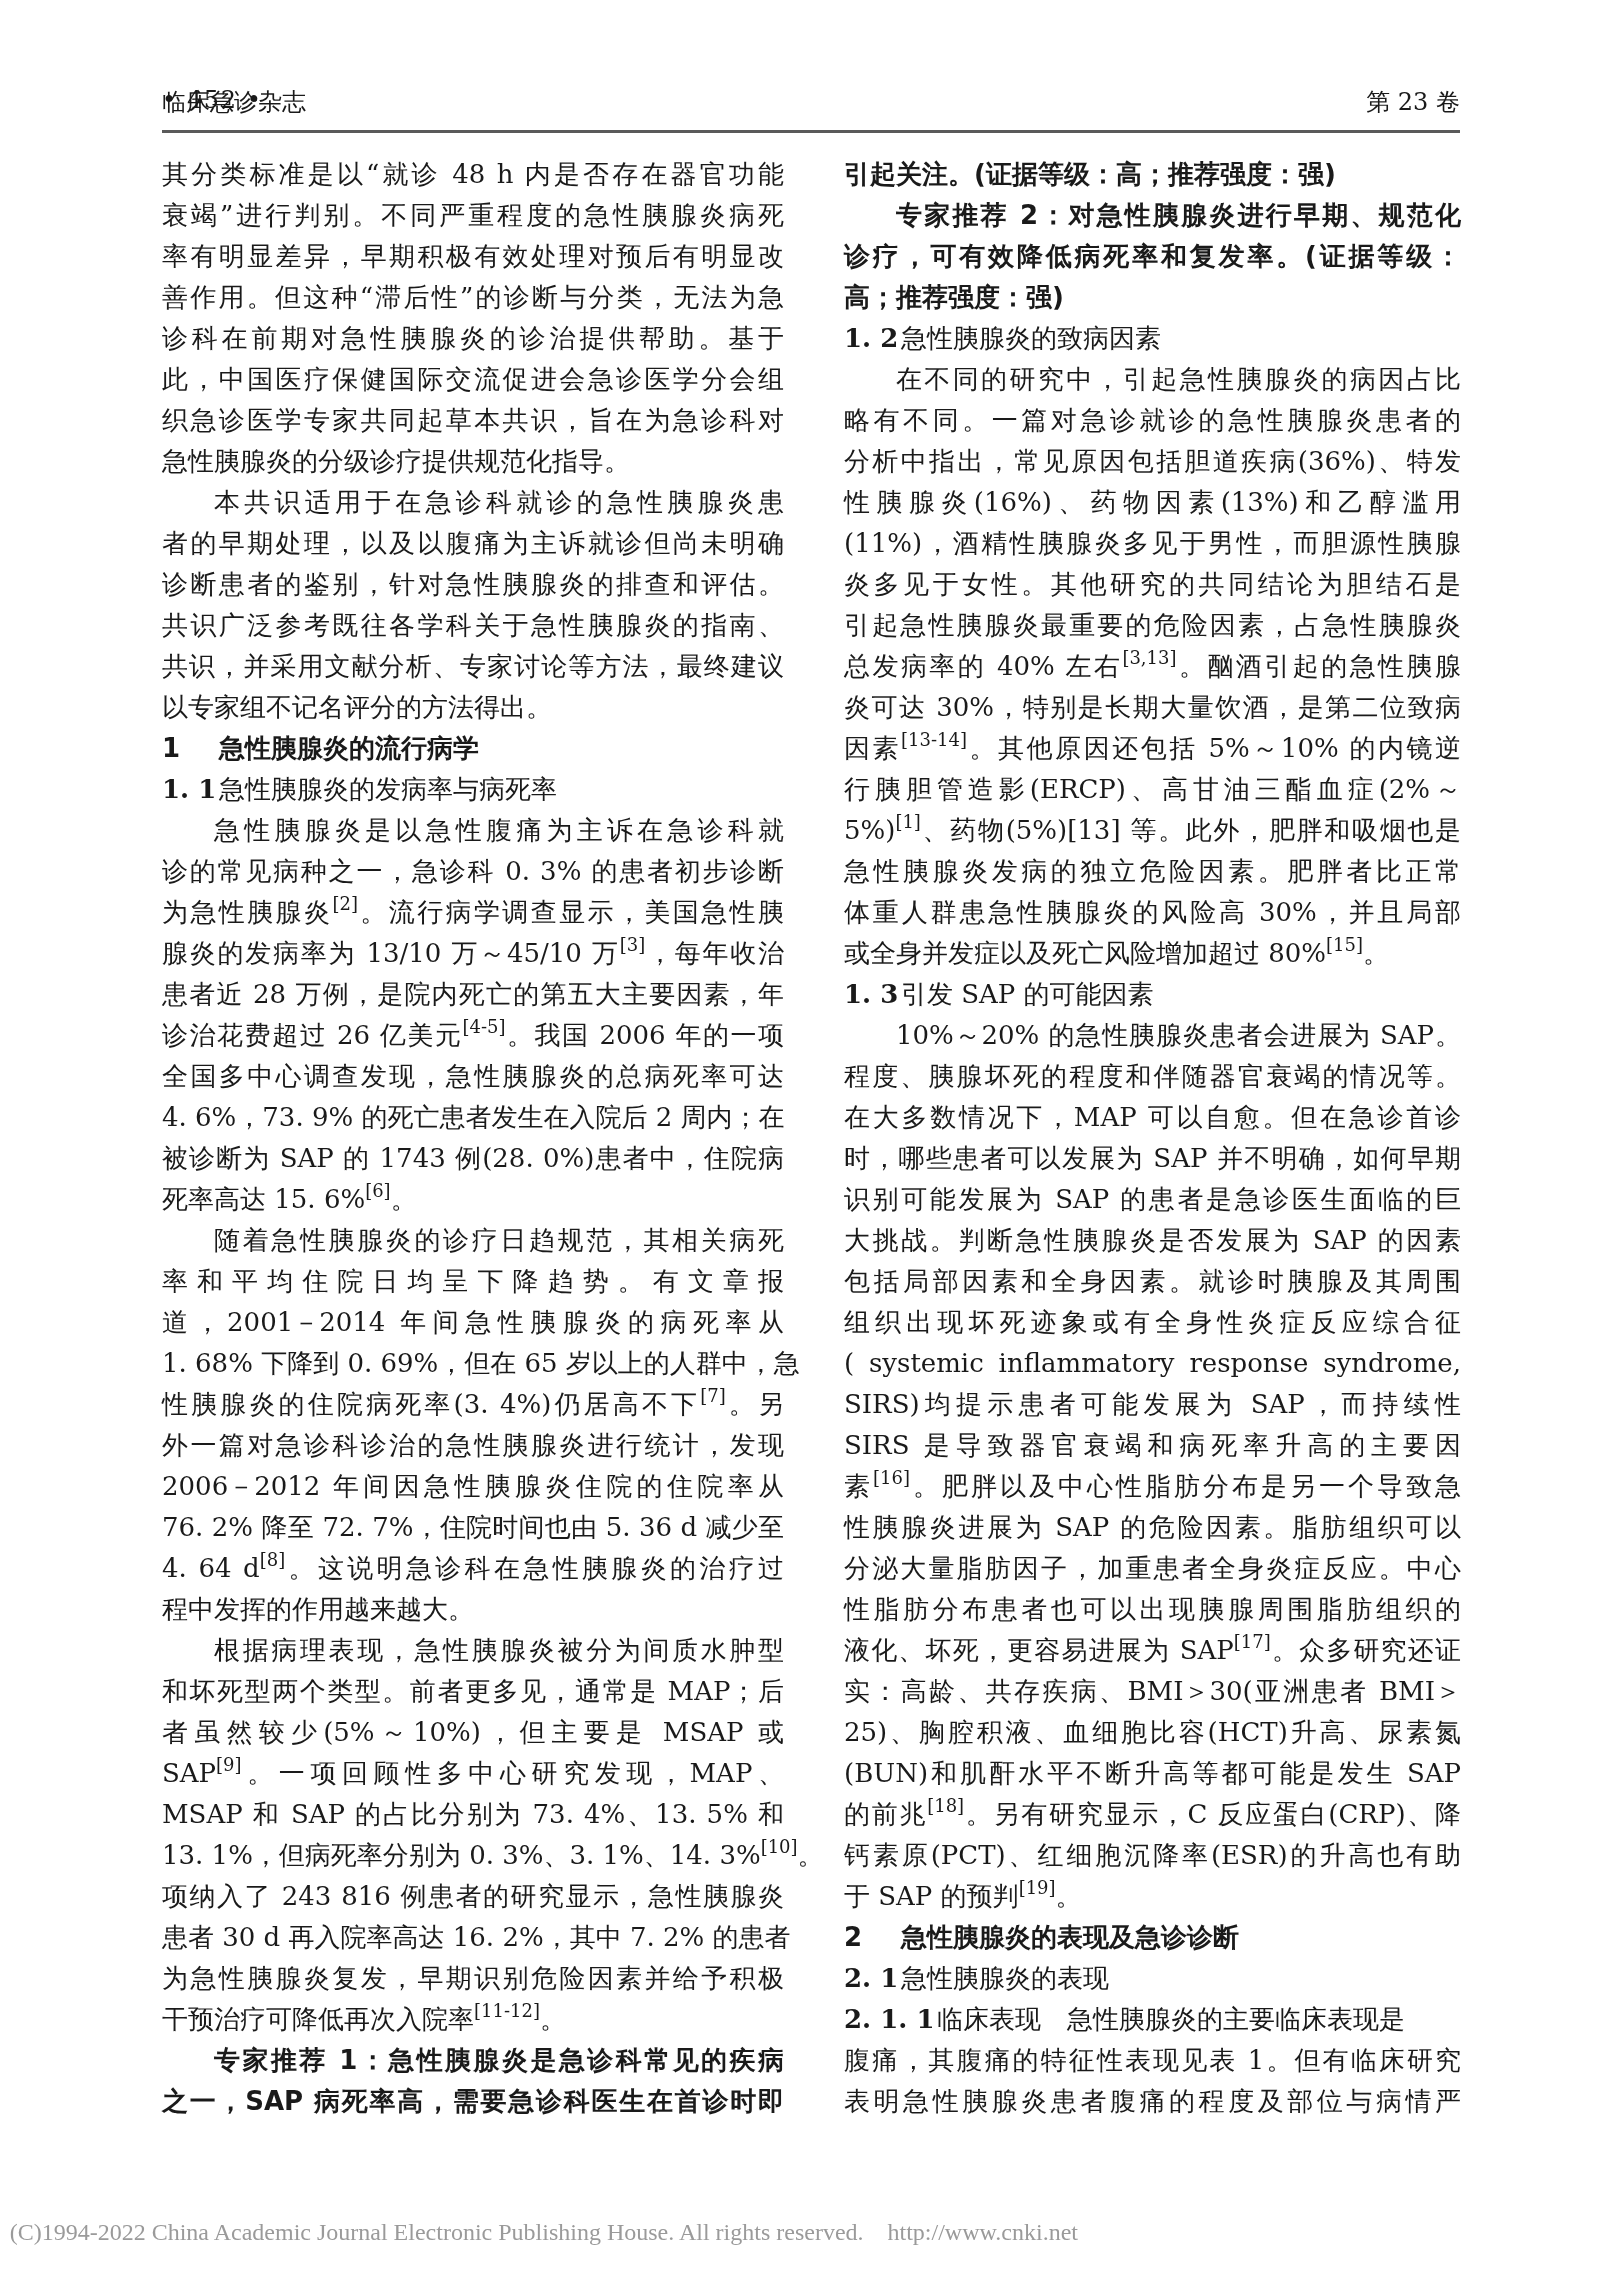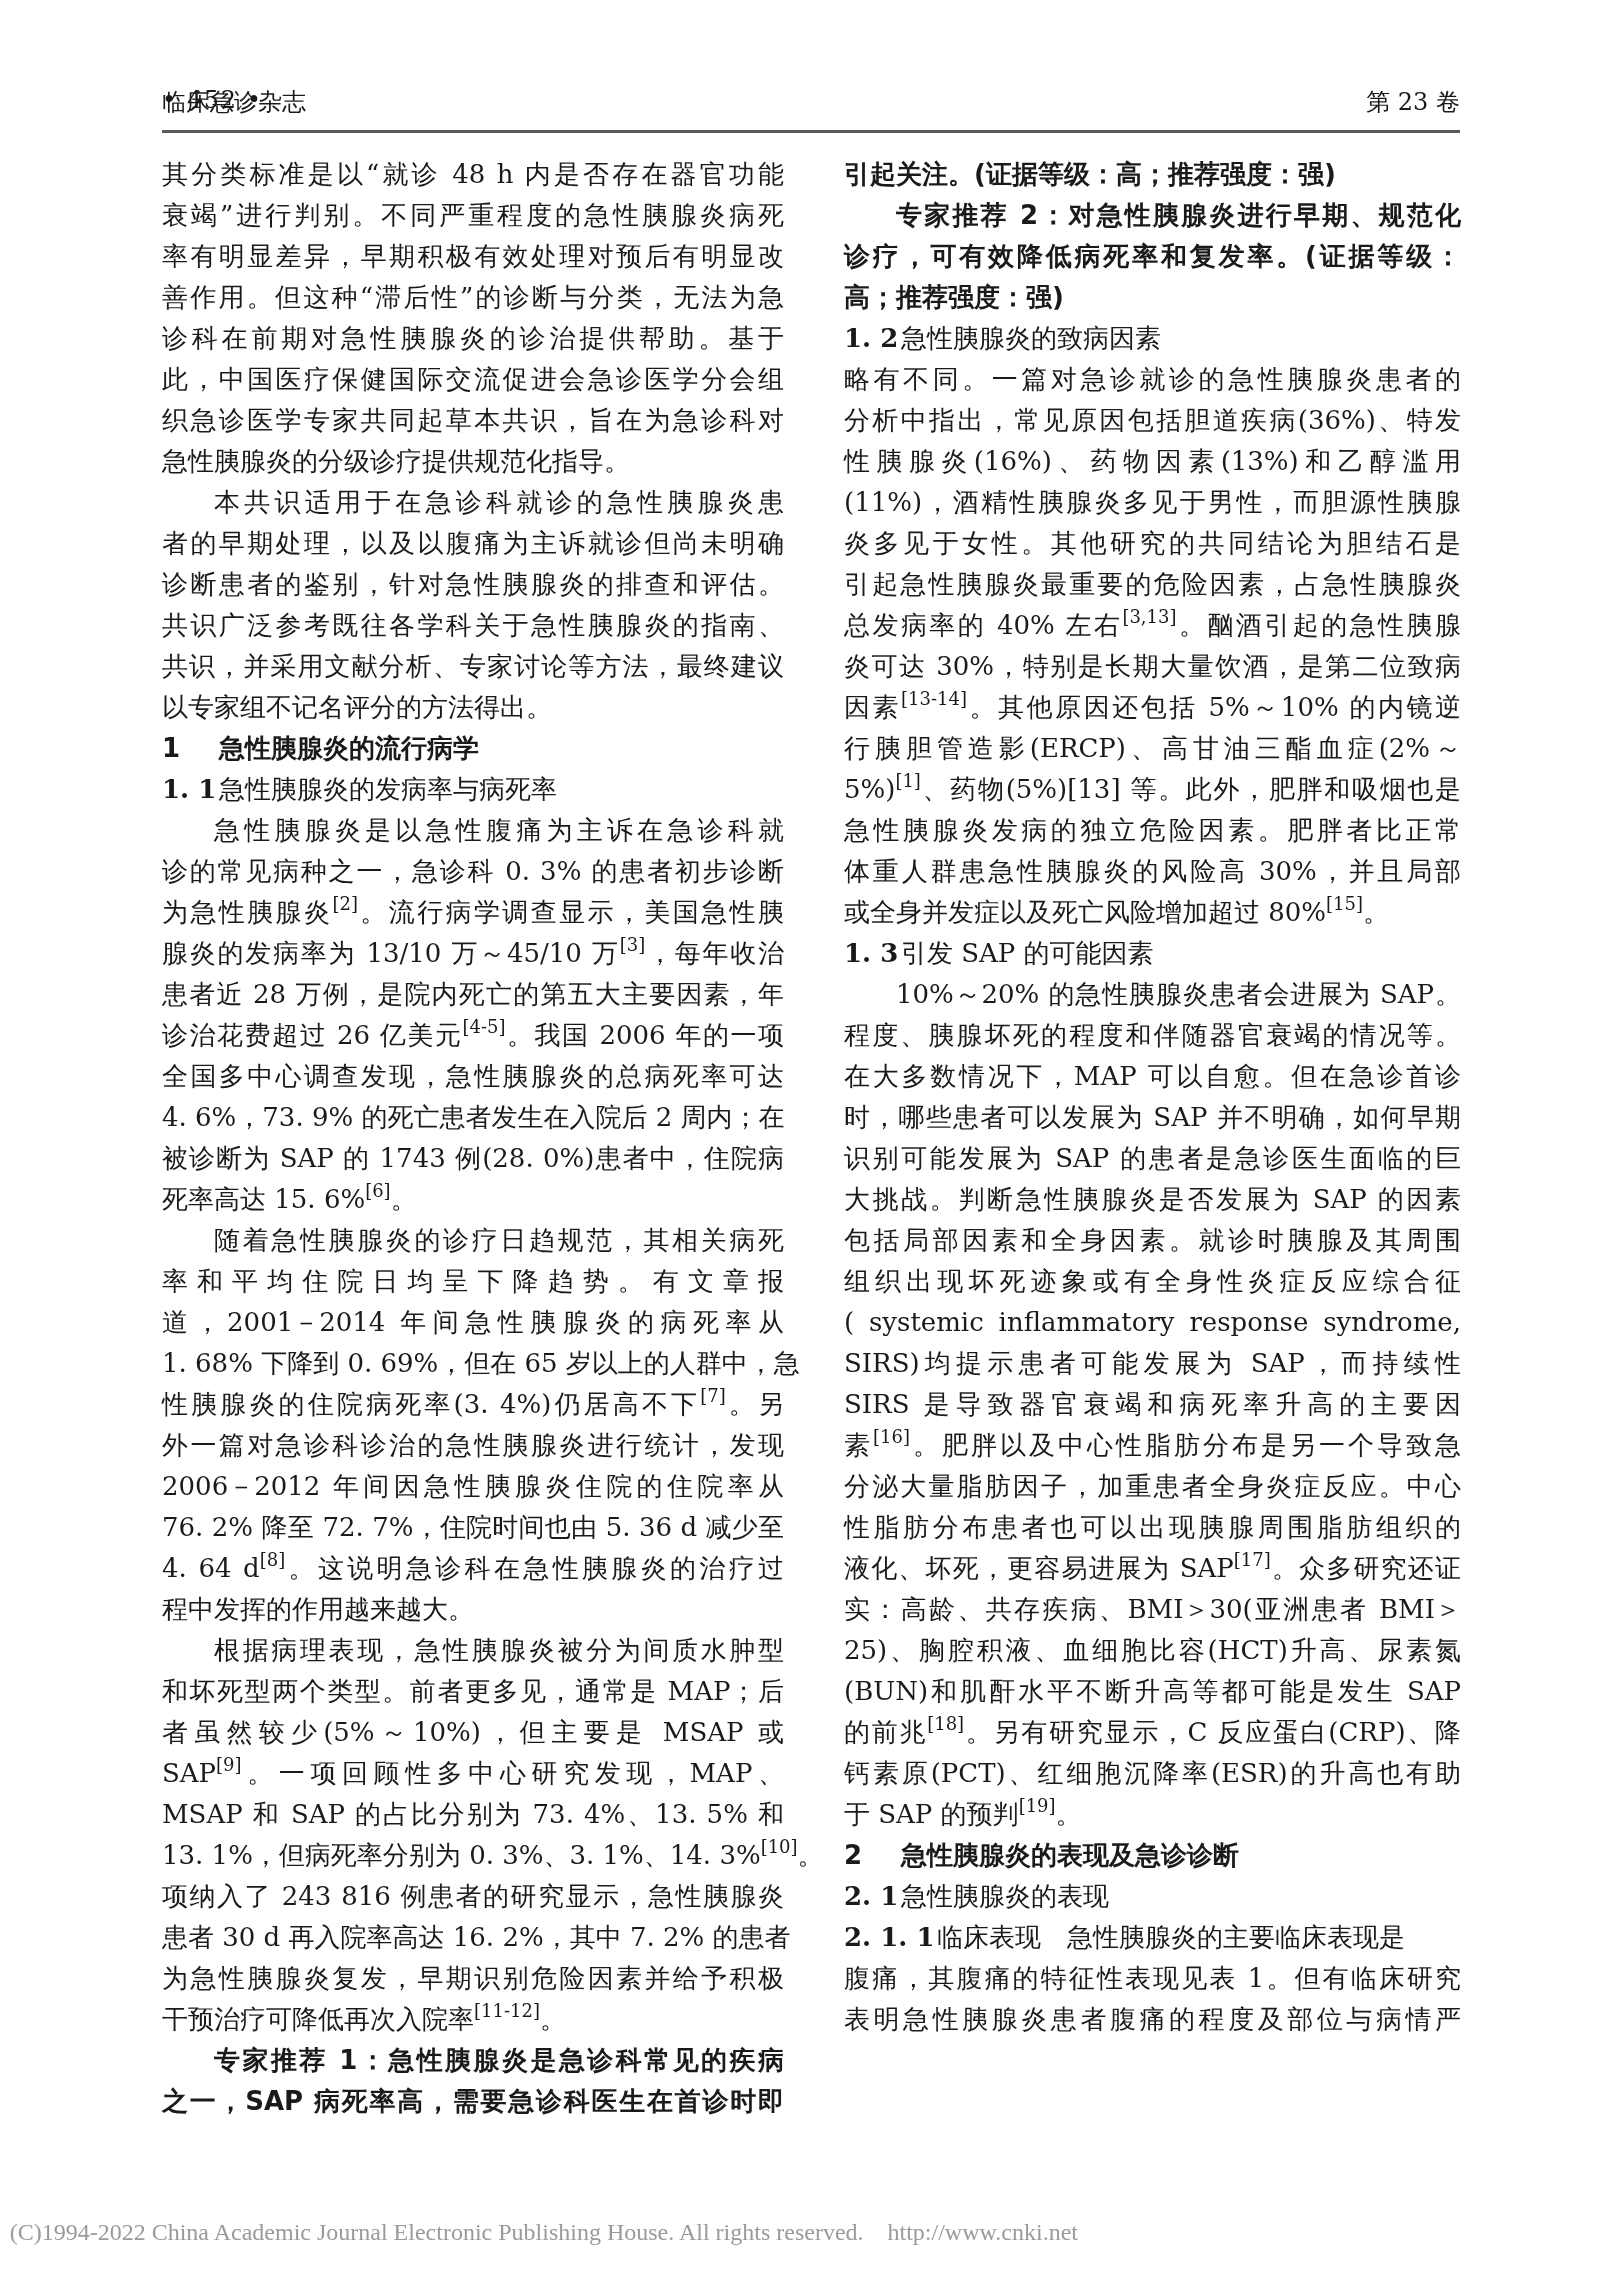--- a/index.html
+++ b/index.html
@@ -85,20 +85,21 @@
     <div class="line last"><span>干预治疗可降低再次入院率</span><sup>[11-12]</sup><span>。</span></div>
     <div class="line indent bold"><span>专家推荐 1：急性胰腺炎是急诊科常见的疾病</span></div>
     <div class="line bold"><span>之一，SAP 病死率高，需要急诊科医生在首诊时即</span></div>
   </div>
 <div class="col right" id="col-right">
     <div class="line bold last"><span>引起关注。(证据等级：高；推荐强度：强)</span></div>
     <div class="line indent bold"><span>专家推荐 2：对急性胰腺炎进行早期、规范化</span></div>
     <div class="line bold"><span>诊疗，可有效降低病死率和复发率。(证据等级：</span></div>
     <div class="line bold last"><span>高；推荐强度：强)</span></div>
     <div class="line h2"><span class="num">1. 2</span><span>急性胰腺炎的致病因素</span></div>
+    <div class="line indent"><span>在不同的研究中，引起急性胰腺炎的病因占比</span></div>
     <div class="line"><span>略有不同。一篇对急诊就诊的急性胰腺炎患者的</span></div>
     <div class="line"><span>分析中指出，常见原因包括胆道疾病(36%)、特发</span></div>
     <div class="line"><span>性胰腺炎(16%)、药物因素(13%)和乙醇滥用</span></div>
     <div class="line"><span>(11%)，酒精性胰腺炎多见于男性，而胆源性胰腺</span></div>
     <div class="line"><span>炎多见于女性。其他研究的共同结论为胆结石是</span></div>
     <div class="line"><span>引起急性胰腺炎最重要的危险因素，占急性胰腺炎</span></div>
     <div class="line"><span>总发病率的 40% 左右</span><sup>[3,13]</sup><span>。酗酒引起的急性胰腺</span></div>
     <div class="line"><span>炎可达 30%，特别是长期大量饮酒，是第二位致病</span></div>
     <div class="line"><span>因素</span><sup>[13-14]</sup><span>。其他原因还包括 5%～10% 的内镜逆</span></div>
     <div class="line"><span>行胰胆管造影(ERCP)、高甘油三酯血症(2%～</span></div>
@@ -112,20 +113,21 @@
     <div class="line"><span>在大多数情况下，MAP 可以自愈。但在急诊首诊</span></div>
     <div class="line"><span>时，哪些患者可以发展为 SAP 并不明确，如何早期</span></div>
     <div class="line"><span>识别可能发展为 SAP 的患者是急诊医生面临的巨</span></div>
     <div class="line"><span>大挑战。判断急性胰腺炎是否发展为 SAP 的因素</span></div>
     <div class="line"><span>包括局部因素和全身因素。就诊时胰腺及其周围</span></div>
     <div class="line"><span>组织出现坏死迹象或有全身性炎症反应综合征</span></div>
     <div class="line"><span>( systemic inflammatory response syndrome,</span></div>
     <div class="line"><span>SIRS)均提示患者可能发展为 SAP，而持续性</span></div>
     <div class="line"><span>SIRS 是导致器官衰竭和病死率升高的主要因</span></div>
     <div class="line"><span>素</span><sup>[16]</sup><span>。肥胖以及中心性脂肪分布是另一个导致急</span></div>
+    <div class="line"><span>性胰腺炎进展为 SAP 的危险因素。脂肪组织可以</span></div>
     <div class="line"><span>分泌大量脂肪因子，加重患者全身炎症反应。中心</span></div>
     <div class="line"><span>性脂肪分布患者也可以出现胰腺周围脂肪组织的</span></div>
     <div class="line"><span>液化、坏死，更容易进展为 SAP</span><sup>[17]</sup><span>。众多研究还证</span></div>
     <div class="line"><span>实：高龄、共存疾病、BMI＞30(亚洲患者 BMI＞</span></div>
     <div class="line"><span>25)、胸腔积液、血细胞比容(HCT)升高、尿素氮</span></div>
     <div class="line"><span>(BUN)和肌酐水平不断升高等都可能是发生 SAP</span></div>
     <div class="line"><span>的前兆</span><sup>[18]</sup><span>。另有研究显示，C 反应蛋白(CRP)、降</span></div>
     <div class="line"><span>钙素原(PCT)、红细胞沉降率(ESR)的升高也有助</span></div>
     <div class="line last"><span>于 SAP 的预判</span><sup>[19]</sup><span>。</span></div>
     <div class="line h1"><span class="num">2</span><span>急性胰腺炎的表现及急诊诊断</span></div>

